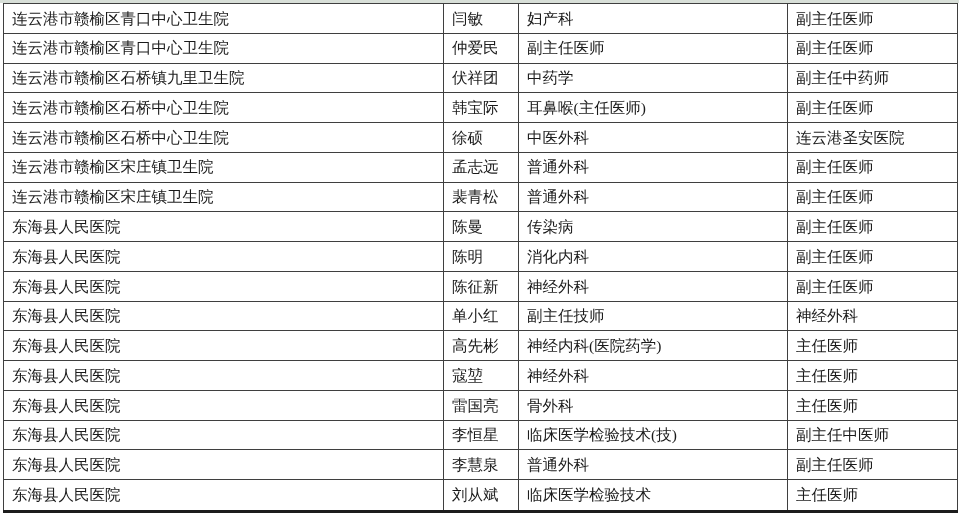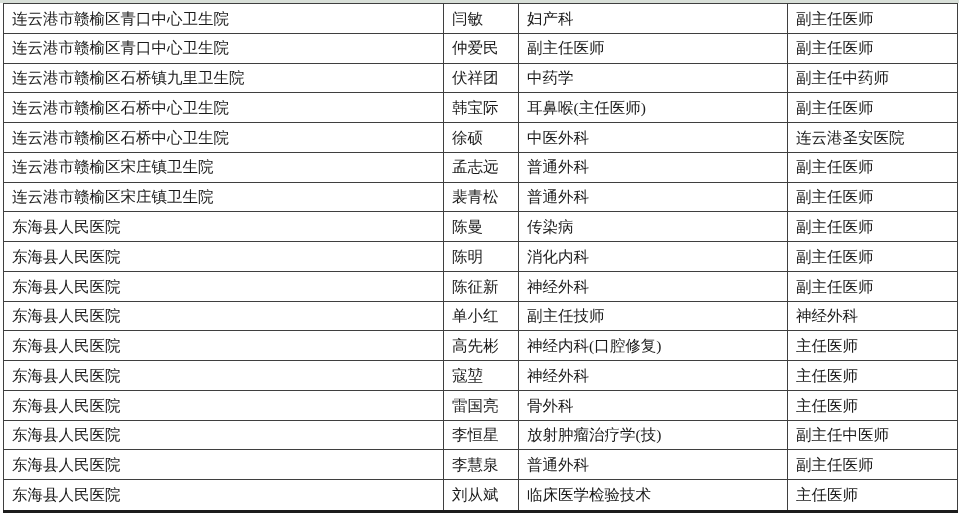--- a/index.html
+++ b/index.html
@@ -127,39 +127,39 @@
       </tr>
       <tr>
         <td class="c-hospital">东海县人民医院</td>
         <td class="c-name">单小红</td>
         <td class="c-dept">副主任技师</td>
         <td class="c-title">神经外科</td>
       </tr>
       <tr>
         <td class="c-hospital">东海县人民医院</td>
         <td class="c-name">高先彬</td>
-        <td class="c-dept">神经内科(口腔修复)</td>
+        <td class="c-dept">神经内科(医院药学)</td>
         <td class="c-title">主任医师</td>
       </tr>
       <tr>
         <td class="c-hospital">东海县人民医院</td>
         <td class="c-name">寇堃</td>
         <td class="c-dept">神经外科</td>
         <td class="c-title">主任医师</td>
       </tr>
       <tr>
         <td class="c-hospital">东海县人民医院</td>
         <td class="c-name">雷国亮</td>
         <td class="c-dept">骨外科</td>
         <td class="c-title">主任医师</td>
       </tr>
       <tr>
         <td class="c-hospital">东海县人民医院</td>
         <td class="c-name">李恒星</td>
-        <td class="c-dept">放射肿瘤治疗学(技)</td>
+        <td class="c-dept">临床医学检验技术(技)</td>
         <td class="c-title">副主任中医师</td>
       </tr>
       <tr>
         <td class="c-hospital">东海县人民医院</td>
         <td class="c-name">李慧泉</td>
         <td class="c-dept">普通外科</td>
         <td class="c-title">副主任医师</td>
       </tr>
       <tr>
         <td class="c-hospital">东海县人民医院</td>

